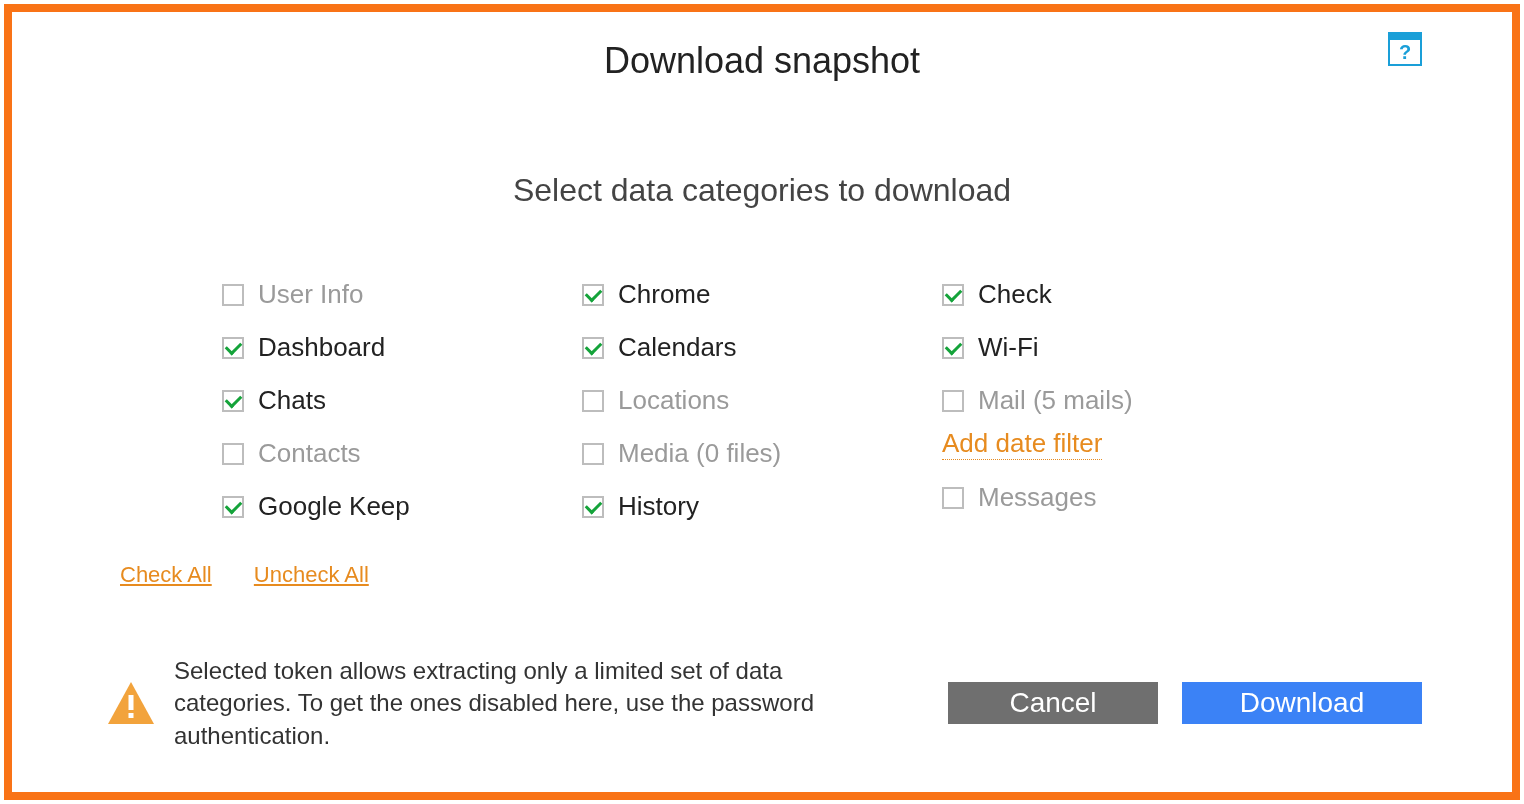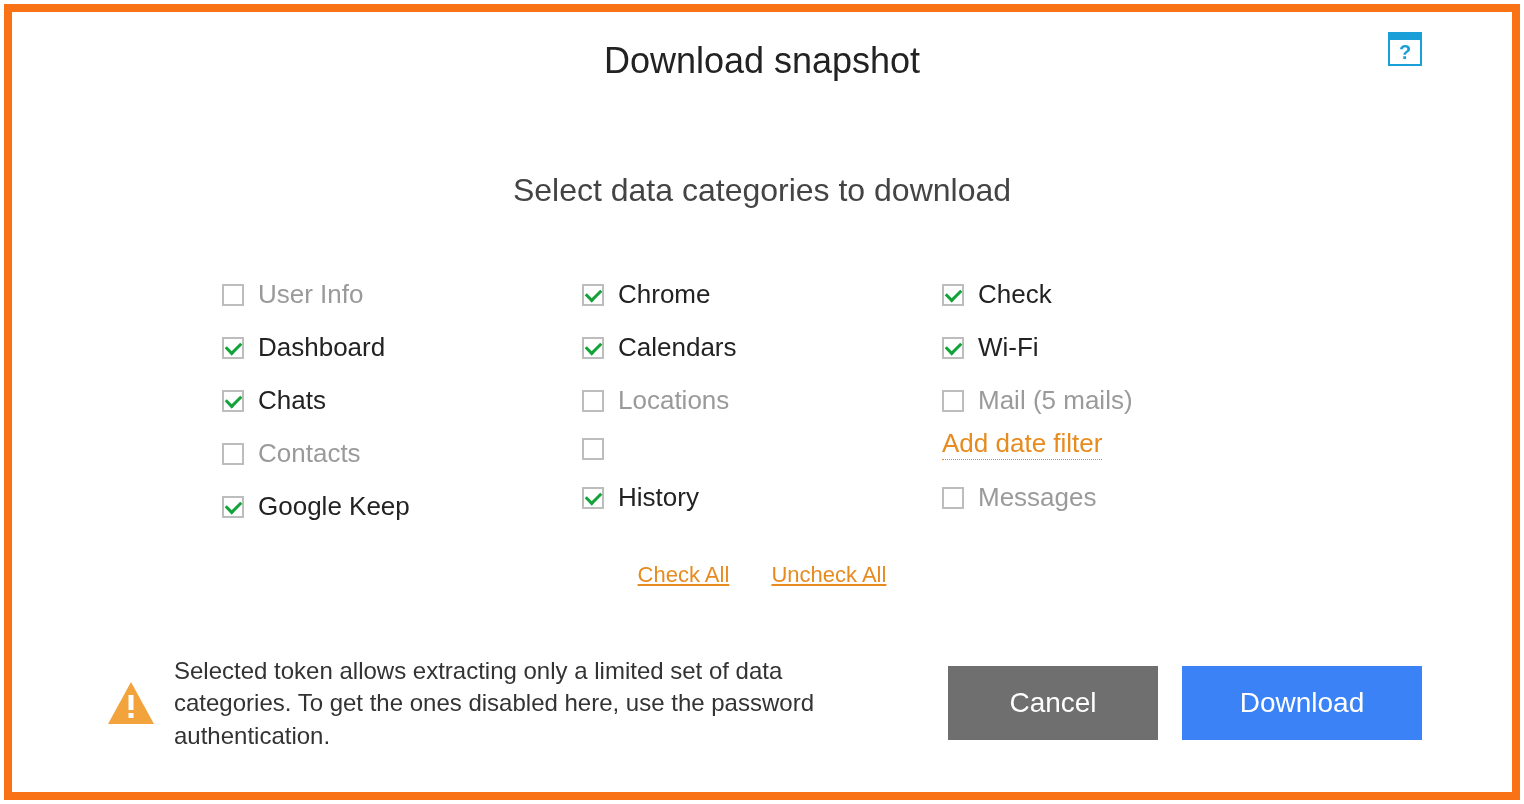--- a/index.html
+++ b/index.html
@@ -86,21 +86,20 @@
     }
     .date-filter {
       color: #e78b1f;
       font-size: 26px;
       border-bottom: 1px dotted #e78b1f;
       align-self: flex-start;
       margin-top: -10px;
       cursor: pointer;
     }
     .link-row {
-      text-align: center;
       margin-top: 40px;
       font-size: 22px;
     }
     .link-row a {
       color: #e78b1f;
       text-decoration: underline;
       margin: 0 18px;
       cursor: pointer;
     }
     .footer {
@@ -124,21 +123,21 @@
       max-width: 720px;
       flex: 1;
     }
     .btns {
       display: flex;
       gap: 24px;
       margin-left: auto;
     }
     .btn {
       min-width: 210px;
-      height: 74px;
+      height: 42px;
       display: inline-flex;
       align-items: center;
       justify-content: center;
       font-size: 28px;
       cursor: pointer;
       border: none;
     }
     .btn.cancel { background: #6f6f6f; color: #fff; }
     .btn.download { background: #3b82f6; color: #fff; min-width: 240px; text-align: right; }
   </style>
@@ -191,20 +190,21 @@
         <div class="chk-row enabled">
           <span class="chk checked"></span>
           <span class="chk-label">Calendars</span>
         </div>
         <div class="chk-row disabled">
           <span class="chk"></span>
           <span class="chk-label">Locations</span>
         </div>
         <div class="chk-row disabled">
           <span class="chk"></span>
+          <span class="chk-label">Media (0 files)</span>
         </div>
         <div class="chk-row enabled">
           <span class="chk checked"></span>
           <span class="chk-label">History</span>
         </div>
       </div>
       <div class="col">
         <div class="chk-row enabled">
           <span class="chk checked"></span>
           <span class="chk-label">Check</span>

